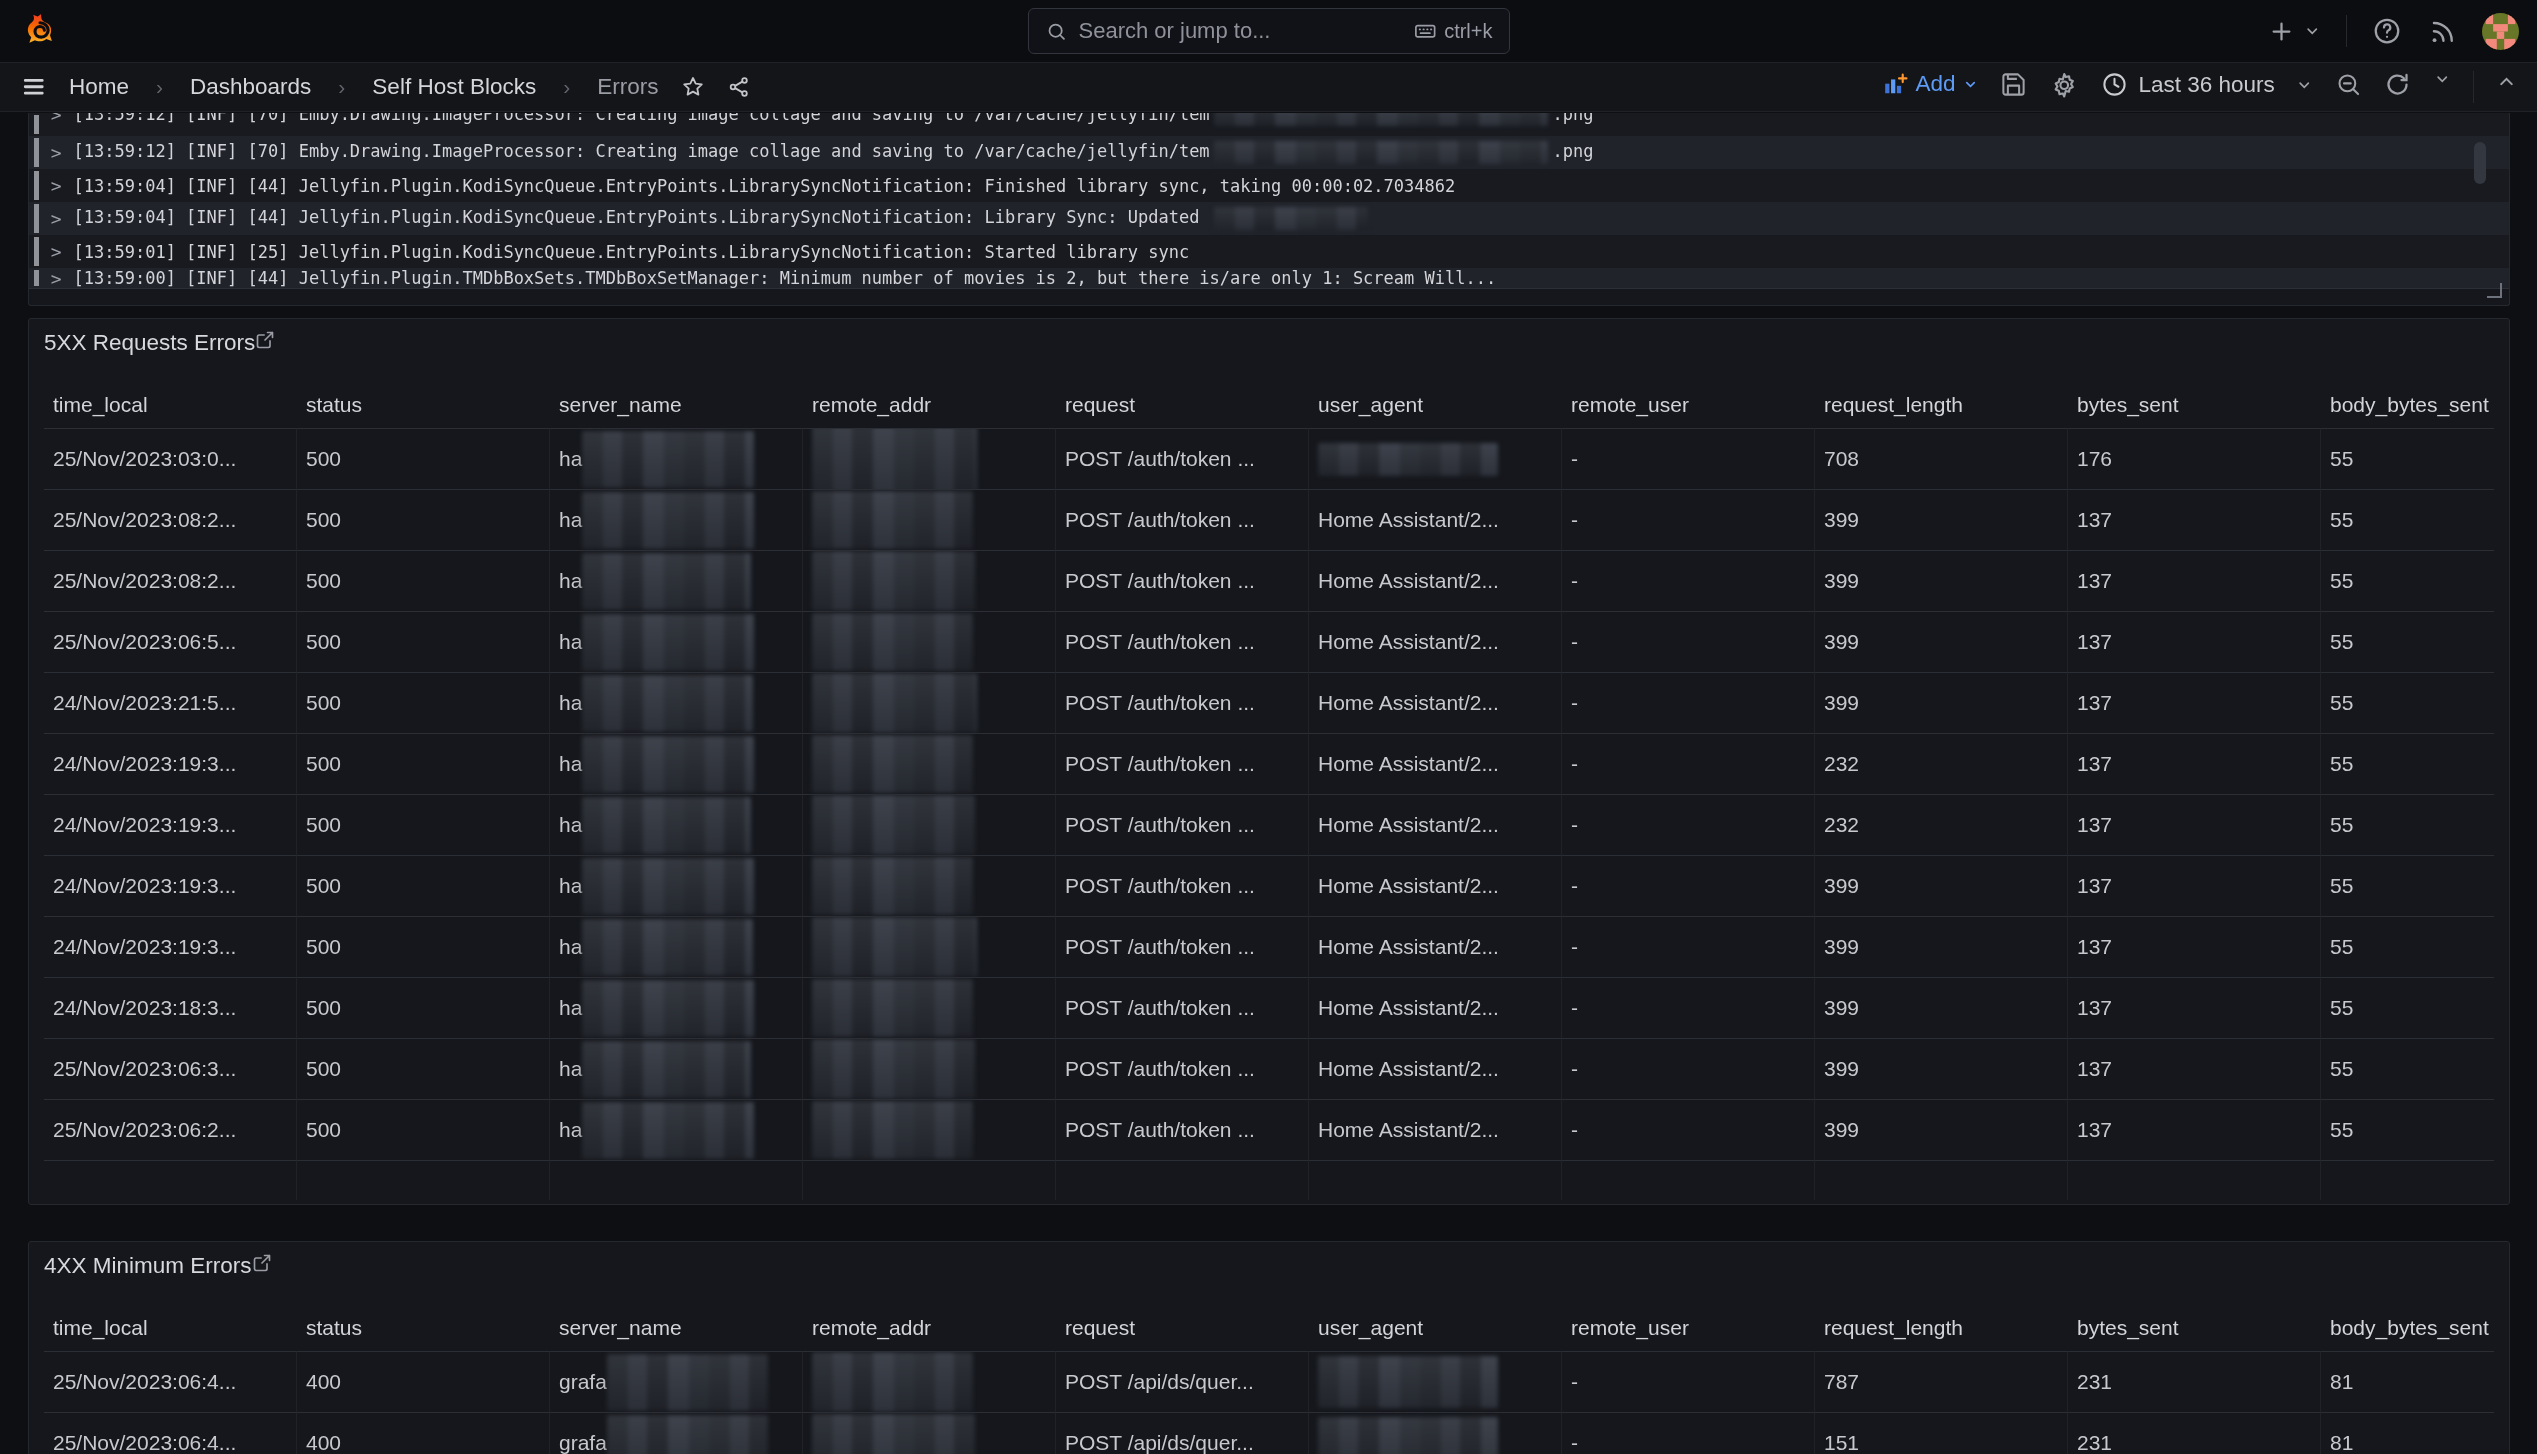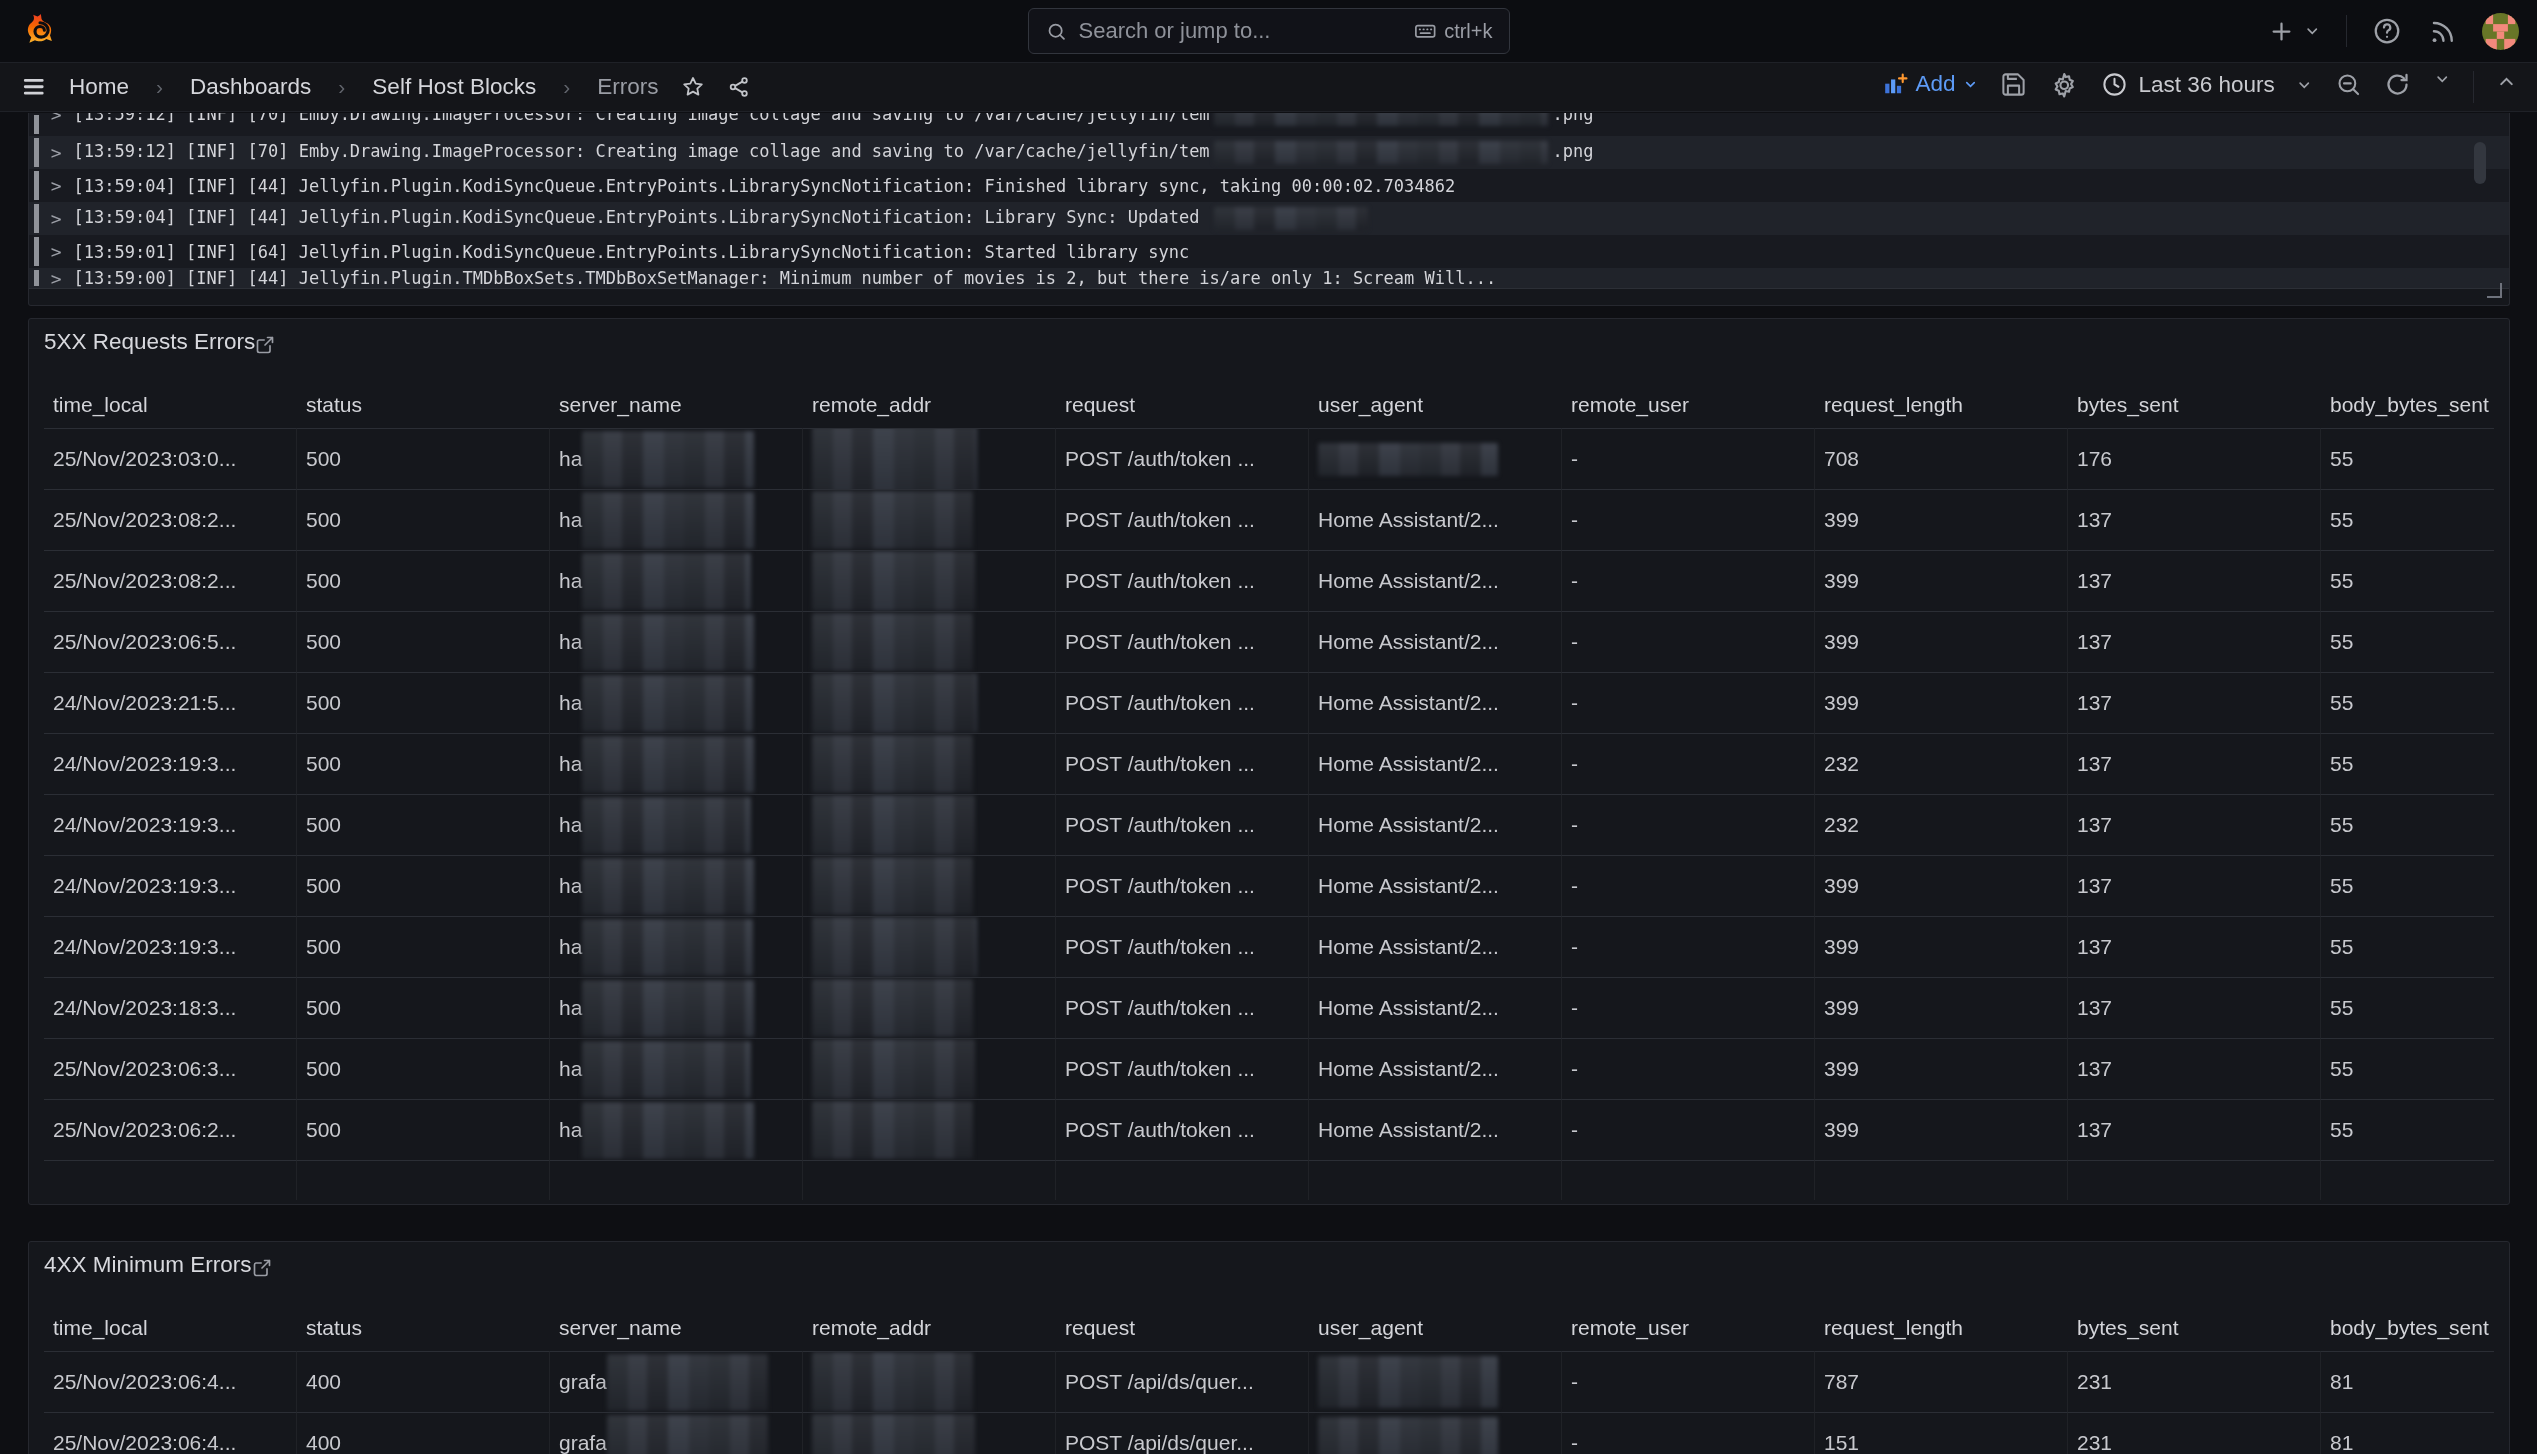--- a/index.html
+++ b/index.html
@@ -75,21 +75,21 @@
   .log-row.clip-top .log-content > * { transform: translateY(-9.7px); }
   .log-row.clip-bottom { height: 21px; overflow: hidden; border-bottom: 0.7px solid #2c2f36; }
   .panel-scrollthumb { position: absolute; right: 23px; top: 28.5px; width: 12px; height: 42px; border-radius: 6px; background: #33373f; }
   .resize-corner { position: absolute; right: 7.5px; bottom: 7.5px; width: 15px; height: 15px;
     border-right: 2.2px solid #6e727c; border-bottom: 2.2px solid #6e727c; }
 
   
   .panel-table { margin-top: 12px; padding: 10.5px 15px 0; overflow: hidden; }
   .panel-5xx { height: 887px; }
   .panel-4xx { margin-top: 36px; height: 450px; }
-  .panel-title-row { display: flex; align-items: flex-end; height: 25.5px; }
+  .panel-title-row { display: flex; align-items: flex-start; height: 25.5px; }
   .panel-title { font-size: 22.5px; font-weight: 500; color: #d8d9de; cursor: pointer; }
   .ext-icon { color: #9a9da5; cursor: pointer; }
   .tbl { margin-top: 27px; overflow: hidden; }
   .tr { display: grid; grid-template-columns: repeat(10, 253px); width: 2535px; }
   .th {
     height: 46px; display: flex; align-items: center; padding: 0 9px;
     font-size: 21px; font-weight: 500; color: #d3d4d9; white-space: nowrap; overflow: hidden;
   }
   .td {
     height: 61px; display: flex; align-items: center; padding: 0 9px;
@@ -299,21 +299,21 @@
           <span class="log-gutter"></span>
           <div class="log-content">
             <span class="log-chevron">&gt;</span>
             <span class="log-text">[13:59:04] [INF] [44] Jellyfin.Plugin.KodiSyncQueue.EntryPoints.LibrarySyncNotification: Library Sync: Updated <span class="redact" style="width: 154px; height: 22.5px;"></span></span>
           </div>
         </div>
         <div class="log-row stripe-dark">
           <span class="log-gutter"></span>
           <div class="log-content">
             <span class="log-chevron">&gt;</span>
-            <span class="log-text">[13:59:01] [INF] [64] Jellyfin.Plugin.KodiSyncQueue.EntryPoints.LibrarySyncNotification: Started library sync</span>
+            <span class="log-text">[13:59:01] [INF] [25] Jellyfin.Plugin.KodiSyncQueue.EntryPoints.LibrarySyncNotification: Started library sync</span>
           </div>
         </div>
         <div class="log-row stripe-light clip-bottom">
           <span class="log-gutter"></span>
           <div class="log-content">
             <span class="log-chevron">&gt;</span>
             <span class="log-text">[13:59:00] [INF] [44] Jellyfin.Plugin.TMDbBoxSets.TMDbBoxSetManager: Minimum number of movies is 2, but there is/are only 1: Scream Will...</span>
           </div>
         </div>
       </div>

